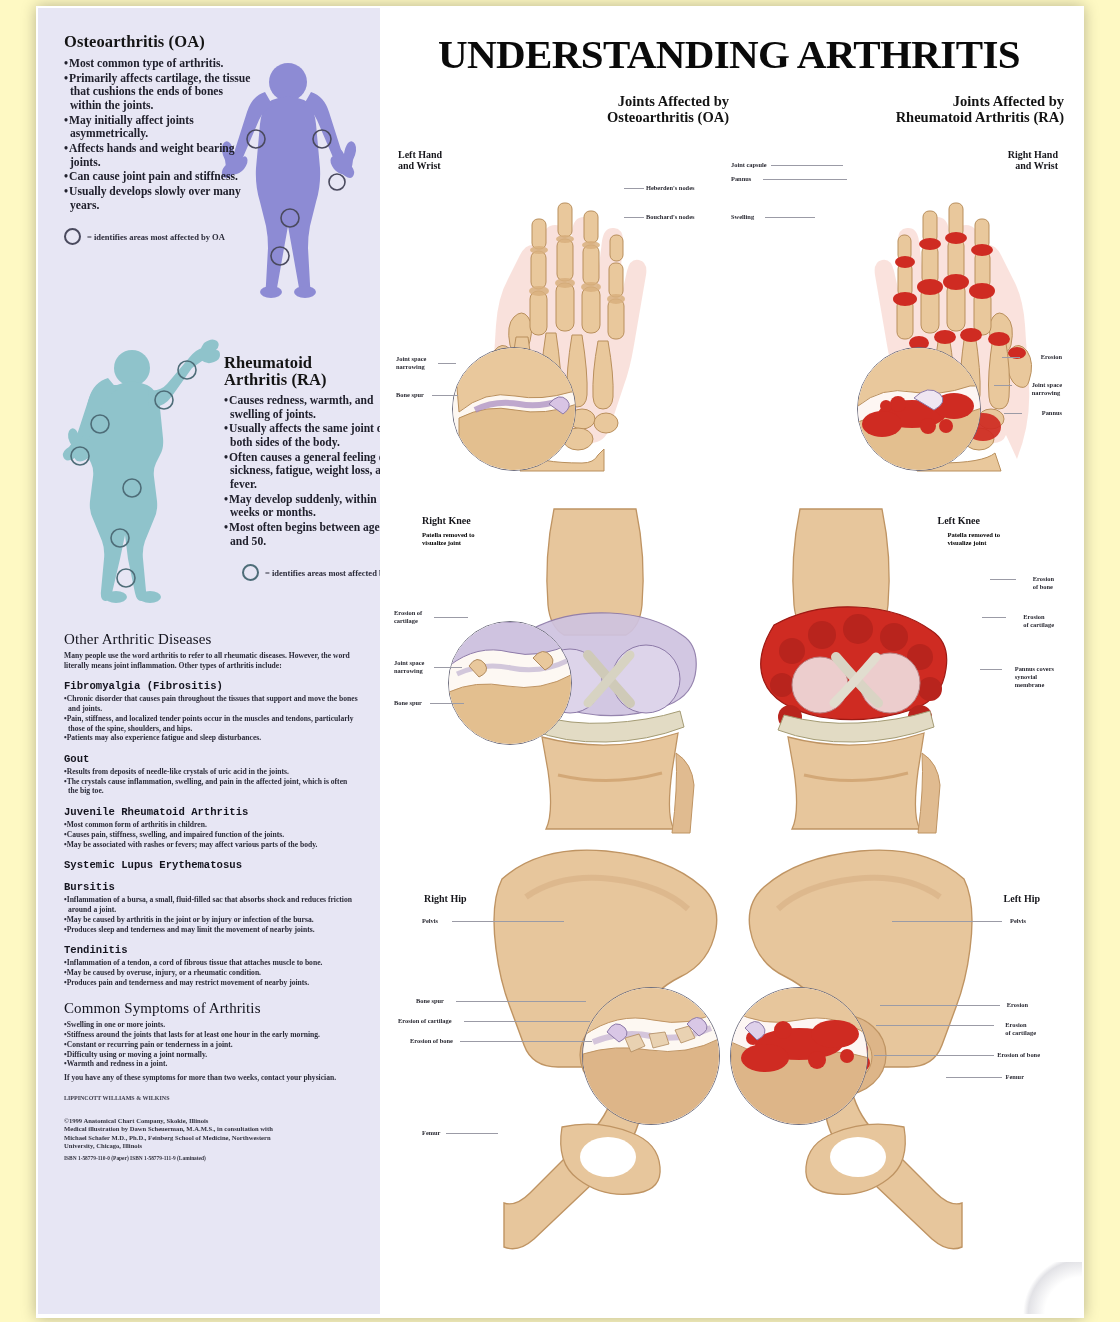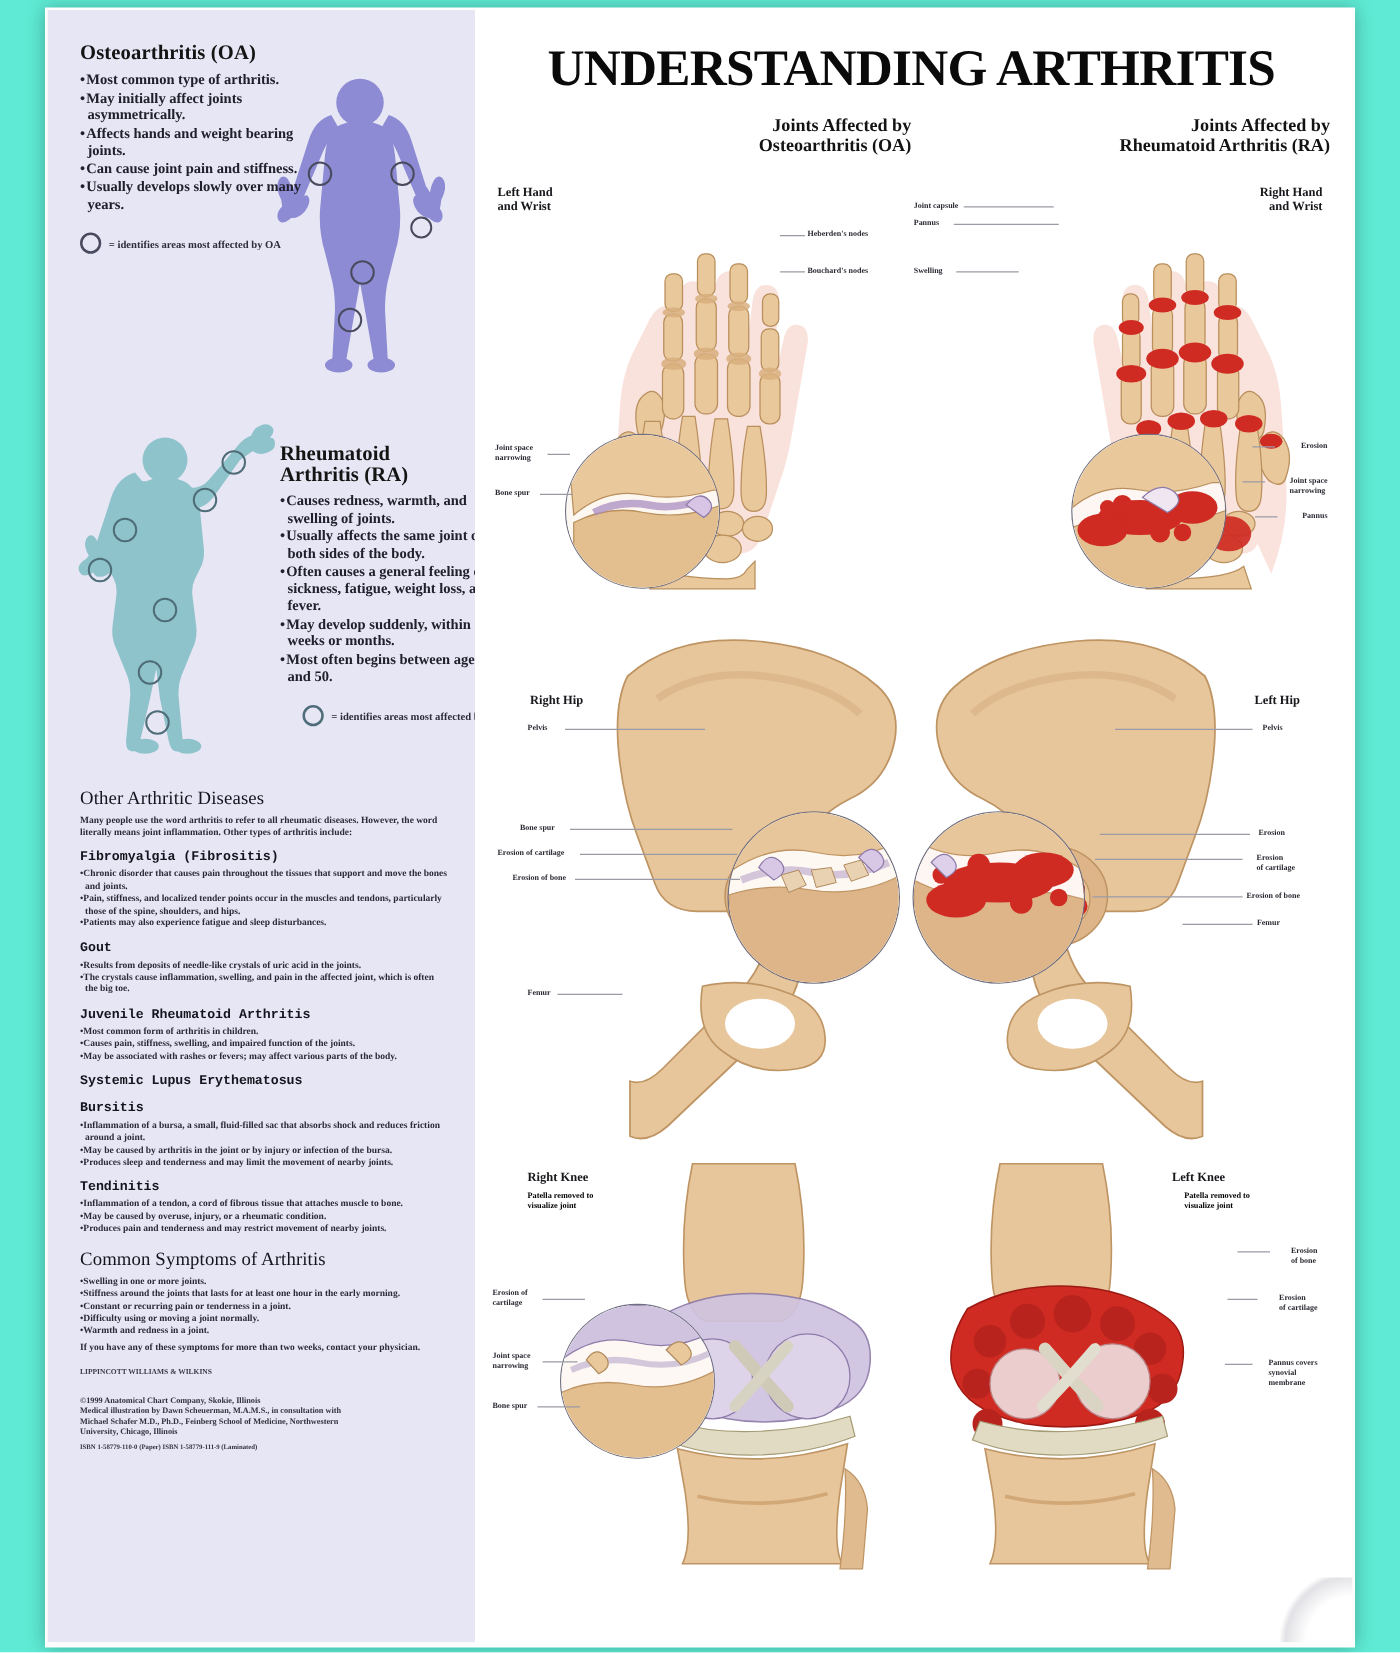--- a/index.html
+++ b/index.html
@@ -5,21 +5,21 @@
   * { box-sizing: border-box; margin: 0; padding: 0; }
   html, body {
     width: 1120px; height: 1322px;
     background: #ffffff;
     font-family: "Liberation Serif", serif;
     overflow: hidden;
   }
   .poster {
     position: relative;
     width: 1120px; height: 1322px;
-    background: #5eead4;
+    background: #fef9c3;
     display: flex;
   }
 
   
   .page-shadow {
     position: absolute; left: 36px; top: 6px;
     width: 1048px; height: 1312px;
     background: #ffffff;
     box-shadow: 0 0 14px rgba(0,0,0,.28);
   }
@@ -189,20 +189,21 @@
               <circle cx="76" cy="184" r="9"></circle>
               <circle cx="66" cy="222" r="9"></circle>
             </g>
           </svg>
         </div>
 
         <div style="position:absolute;left:0;top:-6px;width:188px">
           <h2 class="side-h1">Osteoarthritis (OA)</h2>
           <ul class="bullets">
             <li>Most common type of arthritis.</li>
+            <li>Primarily affects cartilage, the tissue that cushions the ends of bones within the joints.</li>
             <li>May initially affect joints asymmetrically.</li>
             <li>Affects hands and weight bearing joints.</li>
             <li>Can cause joint pain and stiffness.</li>
             <li>Usually develops slowly over many years.</li>
           </ul>
           <div class="keyline">
             <span class="key-circle"></span>
             <span class="key-txt">= identifies areas most affected by OA</span>
           </div>
         </div>
@@ -497,20 +498,109 @@
           <div class="lbl" style="right:2px;top:212px">Erosion</div>
           <div class="leader" style="right:44px;top:216px;width:18px"></div>
           <div class="lbl" style="right:2px;top:240px">Joint space
 narrowing</div>
           <div class="leader" style="right:52px;top:244px;width:18px"></div>
           <div class="lbl" style="right:2px;top:268px">Pannus</div>
           <div class="leader" style="right:42px;top:272px;width:18px"></div>
         </div>
       </div>
 
+      <div class="row" style="height:330px;margin-top:8px">
+
+        <div class="cell">
+          <div class="side-tag" style="left:28px;top:6px">Right Knee</div>
+          <div class="sub-tag" style="position:absolute;left:28px;top:22px;white-space:pre-line">Patella removed to
+visualize joint</div>
+
+          <svg class="art" style="left:64px;top:0" width="300" height="320" viewBox="0 0 300 320">
+
+            <path d="M96 0 l82 0 q10 48 6 96 q-2 22 -16 30 l-62 0 q-14 -8 -16 -30 q-4 -48 6 -96z" fill="#e7c69c" stroke="#bf9463" stroke-width="1.3"></path>
+
+            <path d="M74 120 q34 -18 78 -16 q44 2 72 22 q16 10 14 34 q-2 26 -28 36 q-42 16 -86 8 q-44 -8 -56 -32 q-10 -22 6 -52z" fill="#cfc3e0" stroke="#8d7aa8" stroke-width="1.2" opacity=".92"></path>
+            <ellipse cx="112" cy="172" rx="32" ry="32" fill="#ddd4ea" stroke="#8d7aa8" stroke-width="1"></ellipse>
+            <ellipse cx="188" cy="170" rx="34" ry="34" fill="#ddd4ea" stroke="#8d7aa8" stroke-width="1"></ellipse>
+
+            <path d="M78 206 q34 10 72 8 q40 -2 72 -12 l4 16 q-36 14 -78 15 q-42 1 -74 -12z" fill="#e2dbc4" stroke="#a49b74" stroke-width="1"></path>
+
+            <path d="M130 146 q24 28 42 48" fill="none" stroke="#cfcab8" stroke-width="10" stroke-linecap="round"></path>
+            <path d="M172 146 q-24 28 -42 48" fill="none" stroke="#d7d3c2" stroke-width="9" stroke-linecap="round"></path>
+
+            <path d="M84 228 q68 18 136 -4 l-6 38 q-6 46 2 58 l-128 0 q8 -16 2 -58z" fill="#e7c69c" stroke="#bf9463" stroke-width="1.3"></path>
+            <path d="M100 266 q52 12 104 -2" fill="none" stroke="#d3a877" stroke-width="3"></path>
+
+            <path d="M218 244 q16 10 18 32 l-4 48 -18 0 q6 -44 4 -80z" fill="#e0bb90" stroke="#bf9463" stroke-width="1"></path>
+          </svg>
+
+          <div class="inset-ring" style="left:54px;top:112px;width:124px;height:124px">
+            <svg width="124" height="124" viewBox="0 0 124 124">
+              <rect width="124" height="124" fill="#fdf8f3"></rect>
+              <path d="M0 44 q28 -22 60 -14 q32 8 64 -10 l0 -20 -124 0z" fill="#cfc3e0" stroke="#8d7aa8" stroke-width="1"></path>
+              <path d="M0 70 q26 -12 58 -6 q34 6 66 -12 l0 72 -124 0z" fill="#e3bf8f" stroke="#bf9463" stroke-width="1"></path>
+              <path d="M8 52 q26 -12 54 -6 q30 6 58 -8" fill="none" stroke="#b6a6cb" stroke-width="5" opacity=".6"></path>
+              <path d="M84 36 q10 -12 18 -2 q6 8 -6 14z" fill="#e9c89c" stroke="#b08a5e" stroke-width="1"></path>
+              <path d="M20 44 q8 -12 16 -2 q5 8 -6 13z" fill="#e9c89c" stroke="#b08a5e" stroke-width="1"></path>
+            </svg>
+          </div>
+
+          <div class="lbl" style="left:0;top:100px">Erosion of
+cartilage</div>
+          <div class="leader" style="left:40px;top:108px;width:34px"></div>
+          <div class="lbl" style="left:0;top:150px">Joint space
+narrowing</div>
+          <div class="leader" style="left:40px;top:158px;width:28px"></div>
+          <div class="lbl" style="left:0;top:190px">Bone spur</div>
+          <div class="leader" style="left:36px;top:194px;width:34px"></div>
+        </div>
+
+        <div class="cell">
+          <div class="side-tag" style="right:84px;top:6px;text-align:left">Left Knee</div>
+          <div class="sub-tag" style="position:absolute;right:64px;top:22px;white-space:pre-line;text-align:left">Patella removed to
+visualize joint</div>
+
+          <svg class="art" style="right:60px;top:0" width="300" height="320" viewBox="0 0 300 320">
+            <path d="M96 0 l82 0 q10 48 6 96 q-2 22 -16 30 l-62 0 q-14 -8 -16 -30 q-4 -48 6 -96z" fill="#e7c69c" stroke="#bf9463" stroke-width="1.3"></path>
+            <path d="M70 116 q36 -20 82 -18 q46 2 76 24 q18 12 14 38 q-4 30 -32 40 q-46 16 -94 8 q-46 -10 -56 -36 q-10 -24 10 -56z" fill="#cf2b22" stroke="#9d1a14" stroke-width="1.2"></path>
+            <g fill="#b8241d">
+              <circle cx="88" cy="142" r="13"></circle>
+                <circle cx="118" cy="126" r="14"></circle>
+              <circle cx="154" cy="120" r="15"></circle>
+                <circle cx="190" cy="128" r="14"></circle>
+              <circle cx="216" cy="148" r="13"></circle>
+                <circle cx="226" cy="180" r="12"></circle>
+              <circle cx="78" cy="176" r="12"></circle>
+                <circle cx="86" cy="208" r="12"></circle>
+              <circle cx="216" cy="208" r="12"></circle>
+            </g>
+            <ellipse cx="116" cy="176" rx="28" ry="28" fill="#f0dfe0" stroke="#b88f91" stroke-width="1" opacity=".9"></ellipse>
+            <ellipse cx="186" cy="174" rx="30" ry="30" fill="#f0dfe0" stroke="#b88f91" stroke-width="1" opacity=".9"></ellipse>
+            <path d="M132 148 q24 28 42 46" fill="none" stroke="#d9d4c4" stroke-width="10" stroke-linecap="round"></path>
+            <path d="M172 148 q-24 28 -42 46" fill="none" stroke="#e1ddcf" stroke-width="9" stroke-linecap="round"></path>
+            <path d="M80 206 q36 10 74 8 q40 -2 72 -12 l4 16 q-38 14 -80 15 q-42 1 -76 -12z" fill="#e2dbc4" stroke="#a49b74" stroke-width="1"></path>
+            <path d="M84 228 q68 18 136 -4 l-6 38 q-6 46 2 58 l-128 0 q8 -16 2 -58z" fill="#e7c69c" stroke="#bf9463" stroke-width="1.3"></path>
+            <path d="M100 266 q52 12 104 -2" fill="none" stroke="#d3a877" stroke-width="3"></path>
+            <path d="M218 244 q16 10 18 32 l-4 48 -18 0 q6 -44 4 -80z" fill="#e0bb90" stroke="#bf9463" stroke-width="1"></path>
+          </svg>
+
+          <div class="lbl" style="right:10px;top:66px">Erosion
+of bone</div>
+          <div class="leader" style="right:48px;top:70px;width:26px"></div>
+          <div class="lbl" style="right:10px;top:104px">Erosion
+of cartilage</div>
+          <div class="leader" style="right:58px;top:108px;width:24px"></div>
+          <div class="lbl" style="right:10px;top:156px">Pannus covers
+synovial
+membrane</div>
+          <div class="leader" style="right:62px;top:160px;width:22px"></div>
+        </div>
+      </div>
+
       <div class="row" style="height:400px;margin-top:22px">
 
         <div class="cell">
           <div class="side-tag" style="left:30px;top:32px">Right Hip</div>
 
           <svg class="art" style="left:72px;top:-34px" width="300" height="430" viewBox="0 0 300 430">
 
             <path d="M36 52 q38 -34 104 -28 q62 6 96 36 q18 16 14 42 q-6 34 -36 48 q-28 14 -38 38 l-12 30 q-8 22 -32 22 l-40 0 q-26 0 -34 -22 l-14 -38 q-10 -26 -14 -58 q-6 -46 6 -70z" fill="#e7c69c" stroke="#bf9463" stroke-width="1.4"></path>
             <path d="M60 70 q34 -24 86 -18 q50 6 76 30" fill="none" stroke="#d8b287" stroke-width="6" opacity=".7"></path>
 
@@ -606,105 +696,16 @@
           <div class="leader" style="right:70px;top:164px;width:118px"></div>
 
           <div class="lbl" style="right:24px;top:190px">Erosion of bone</div>
           <div class="leader" style="right:70px;top:194px;width:120px"></div>
 
           <div class="lbl" style="right:40px;top:212px">Femur</div>
           <div class="leader" style="right:62px;top:216px;width:56px"></div>
         </div>
       </div>
 
-      <div class="row" style="height:330px;margin-top:8px">
-
-        <div class="cell">
-          <div class="side-tag" style="left:28px;top:6px">Right Knee</div>
-          <div class="sub-tag" style="position:absolute;left:28px;top:22px;white-space:pre-line">Patella removed to
-visualize joint</div>
-
-          <svg class="art" style="left:64px;top:0" width="300" height="320" viewBox="0 0 300 320">
-
-            <path d="M96 0 l82 0 q10 48 6 96 q-2 22 -16 30 l-62 0 q-14 -8 -16 -30 q-4 -48 6 -96z" fill="#e7c69c" stroke="#bf9463" stroke-width="1.3"></path>
-
-            <path d="M74 120 q34 -18 78 -16 q44 2 72 22 q16 10 14 34 q-2 26 -28 36 q-42 16 -86 8 q-44 -8 -56 -32 q-10 -22 6 -52z" fill="#cfc3e0" stroke="#8d7aa8" stroke-width="1.2" opacity=".92"></path>
-            <ellipse cx="112" cy="172" rx="32" ry="32" fill="#ddd4ea" stroke="#8d7aa8" stroke-width="1"></ellipse>
-            <ellipse cx="188" cy="170" rx="34" ry="34" fill="#ddd4ea" stroke="#8d7aa8" stroke-width="1"></ellipse>
-
-            <path d="M78 206 q34 10 72 8 q40 -2 72 -12 l4 16 q-36 14 -78 15 q-42 1 -74 -12z" fill="#e2dbc4" stroke="#a49b74" stroke-width="1"></path>
-
-            <path d="M130 146 q24 28 42 48" fill="none" stroke="#cfcab8" stroke-width="10" stroke-linecap="round"></path>
-            <path d="M172 146 q-24 28 -42 48" fill="none" stroke="#d7d3c2" stroke-width="9" stroke-linecap="round"></path>
-
-            <path d="M84 228 q68 18 136 -4 l-6 38 q-6 46 2 58 l-128 0 q8 -16 2 -58z" fill="#e7c69c" stroke="#bf9463" stroke-width="1.3"></path>
-            <path d="M100 266 q52 12 104 -2" fill="none" stroke="#d3a877" stroke-width="3"></path>
-
-            <path d="M218 244 q16 10 18 32 l-4 48 -18 0 q6 -44 4 -80z" fill="#e0bb90" stroke="#bf9463" stroke-width="1"></path>
-          </svg>
-
-          <div class="inset-ring" style="left:54px;top:112px;width:124px;height:124px">
-            <svg width="124" height="124" viewBox="0 0 124 124">
-              <rect width="124" height="124" fill="#fdf8f3"></rect>
-              <path d="M0 44 q28 -22 60 -14 q32 8 64 -10 l0 -20 -124 0z" fill="#cfc3e0" stroke="#8d7aa8" stroke-width="1"></path>
-              <path d="M0 70 q26 -12 58 -6 q34 6 66 -12 l0 72 -124 0z" fill="#e3bf8f" stroke="#bf9463" stroke-width="1"></path>
-              <path d="M8 52 q26 -12 54 -6 q30 6 58 -8" fill="none" stroke="#b6a6cb" stroke-width="5" opacity=".6"></path>
-              <path d="M84 36 q10 -12 18 -2 q6 8 -6 14z" fill="#e9c89c" stroke="#b08a5e" stroke-width="1"></path>
-              <path d="M20 44 q8 -12 16 -2 q5 8 -6 13z" fill="#e9c89c" stroke="#b08a5e" stroke-width="1"></path>
-            </svg>
-          </div>
-
-          <div class="lbl" style="left:0;top:100px">Erosion of
-cartilage</div>
-          <div class="leader" style="left:40px;top:108px;width:34px"></div>
-          <div class="lbl" style="left:0;top:150px">Joint space
-narrowing</div>
-          <div class="leader" style="left:40px;top:158px;width:28px"></div>
-          <div class="lbl" style="left:0;top:190px">Bone spur</div>
-          <div class="leader" style="left:36px;top:194px;width:34px"></div>
-        </div>
-
-        <div class="cell">
-          <div class="side-tag" style="right:84px;top:6px;text-align:left">Left Knee</div>
-          <div class="sub-tag" style="position:absolute;right:64px;top:22px;white-space:pre-line;text-align:left">Patella removed to
-visualize joint</div>
-
-          <svg class="art" style="right:60px;top:0" width="300" height="320" viewBox="0 0 300 320">
-            <path d="M96 0 l82 0 q10 48 6 96 q-2 22 -16 30 l-62 0 q-14 -8 -16 -30 q-4 -48 6 -96z" fill="#e7c69c" stroke="#bf9463" stroke-width="1.3"></path>
-            <path d="M70 116 q36 -20 82 -18 q46 2 76 24 q18 12 14 38 q-4 30 -32 40 q-46 16 -94 8 q-46 -10 -56 -36 q-10 -24 10 -56z" fill="#cf2b22" stroke="#9d1a14" stroke-width="1.2"></path>
-            <g fill="#b8241d">
-              <circle cx="88" cy="142" r="13"></circle>
-                <circle cx="118" cy="126" r="14"></circle>
-              <circle cx="154" cy="120" r="15"></circle>
-                <circle cx="190" cy="128" r="14"></circle>
-              <circle cx="216" cy="148" r="13"></circle>
-                <circle cx="226" cy="180" r="12"></circle>
-              <circle cx="78" cy="176" r="12"></circle>
-                <circle cx="86" cy="208" r="12"></circle>
-              <circle cx="216" cy="208" r="12"></circle>
-            </g>
-            <ellipse cx="116" cy="176" rx="28" ry="28" fill="#f0dfe0" stroke="#b88f91" stroke-width="1" opacity=".9"></ellipse>
-            <ellipse cx="186" cy="174" rx="30" ry="30" fill="#f0dfe0" stroke="#b88f91" stroke-width="1" opacity=".9"></ellipse>
-            <path d="M132 148 q24 28 42 46" fill="none" stroke="#d9d4c4" stroke-width="10" stroke-linecap="round"></path>
-            <path d="M172 148 q-24 28 -42 46" fill="none" stroke="#e1ddcf" stroke-width="9" stroke-linecap="round"></path>
-            <path d="M80 206 q36 10 74 8 q40 -2 72 -12 l4 16 q-38 14 -80 15 q-42 1 -76 -12z" fill="#e2dbc4" stroke="#a49b74" stroke-width="1"></path>
-            <path d="M84 228 q68 18 136 -4 l-6 38 q-6 46 2 58 l-128 0 q8 -16 2 -58z" fill="#e7c69c" stroke="#bf9463" stroke-width="1.3"></path>
-            <path d="M100 266 q52 12 104 -2" fill="none" stroke="#d3a877" stroke-width="3"></path>
-            <path d="M218 244 q16 10 18 32 l-4 48 -18 0 q6 -44 4 -80z" fill="#e0bb90" stroke="#bf9463" stroke-width="1"></path>
-          </svg>
-
-          <div class="lbl" style="right:10px;top:66px">Erosion
-of bone</div>
-          <div class="leader" style="right:48px;top:70px;width:26px"></div>
-          <div class="lbl" style="right:10px;top:104px">Erosion
-of cartilage</div>
-          <div class="leader" style="right:58px;top:108px;width:24px"></div>
-          <div class="lbl" style="right:10px;top:156px">Pannus covers
-synovial
-membrane</div>
-          <div class="leader" style="right:62px;top:160px;width:22px"></div>
-        </div>
-      </div>
-
       <div class="corner-fold"></div>
     </main>
   </div>
 </div>
 
 </body></html>

